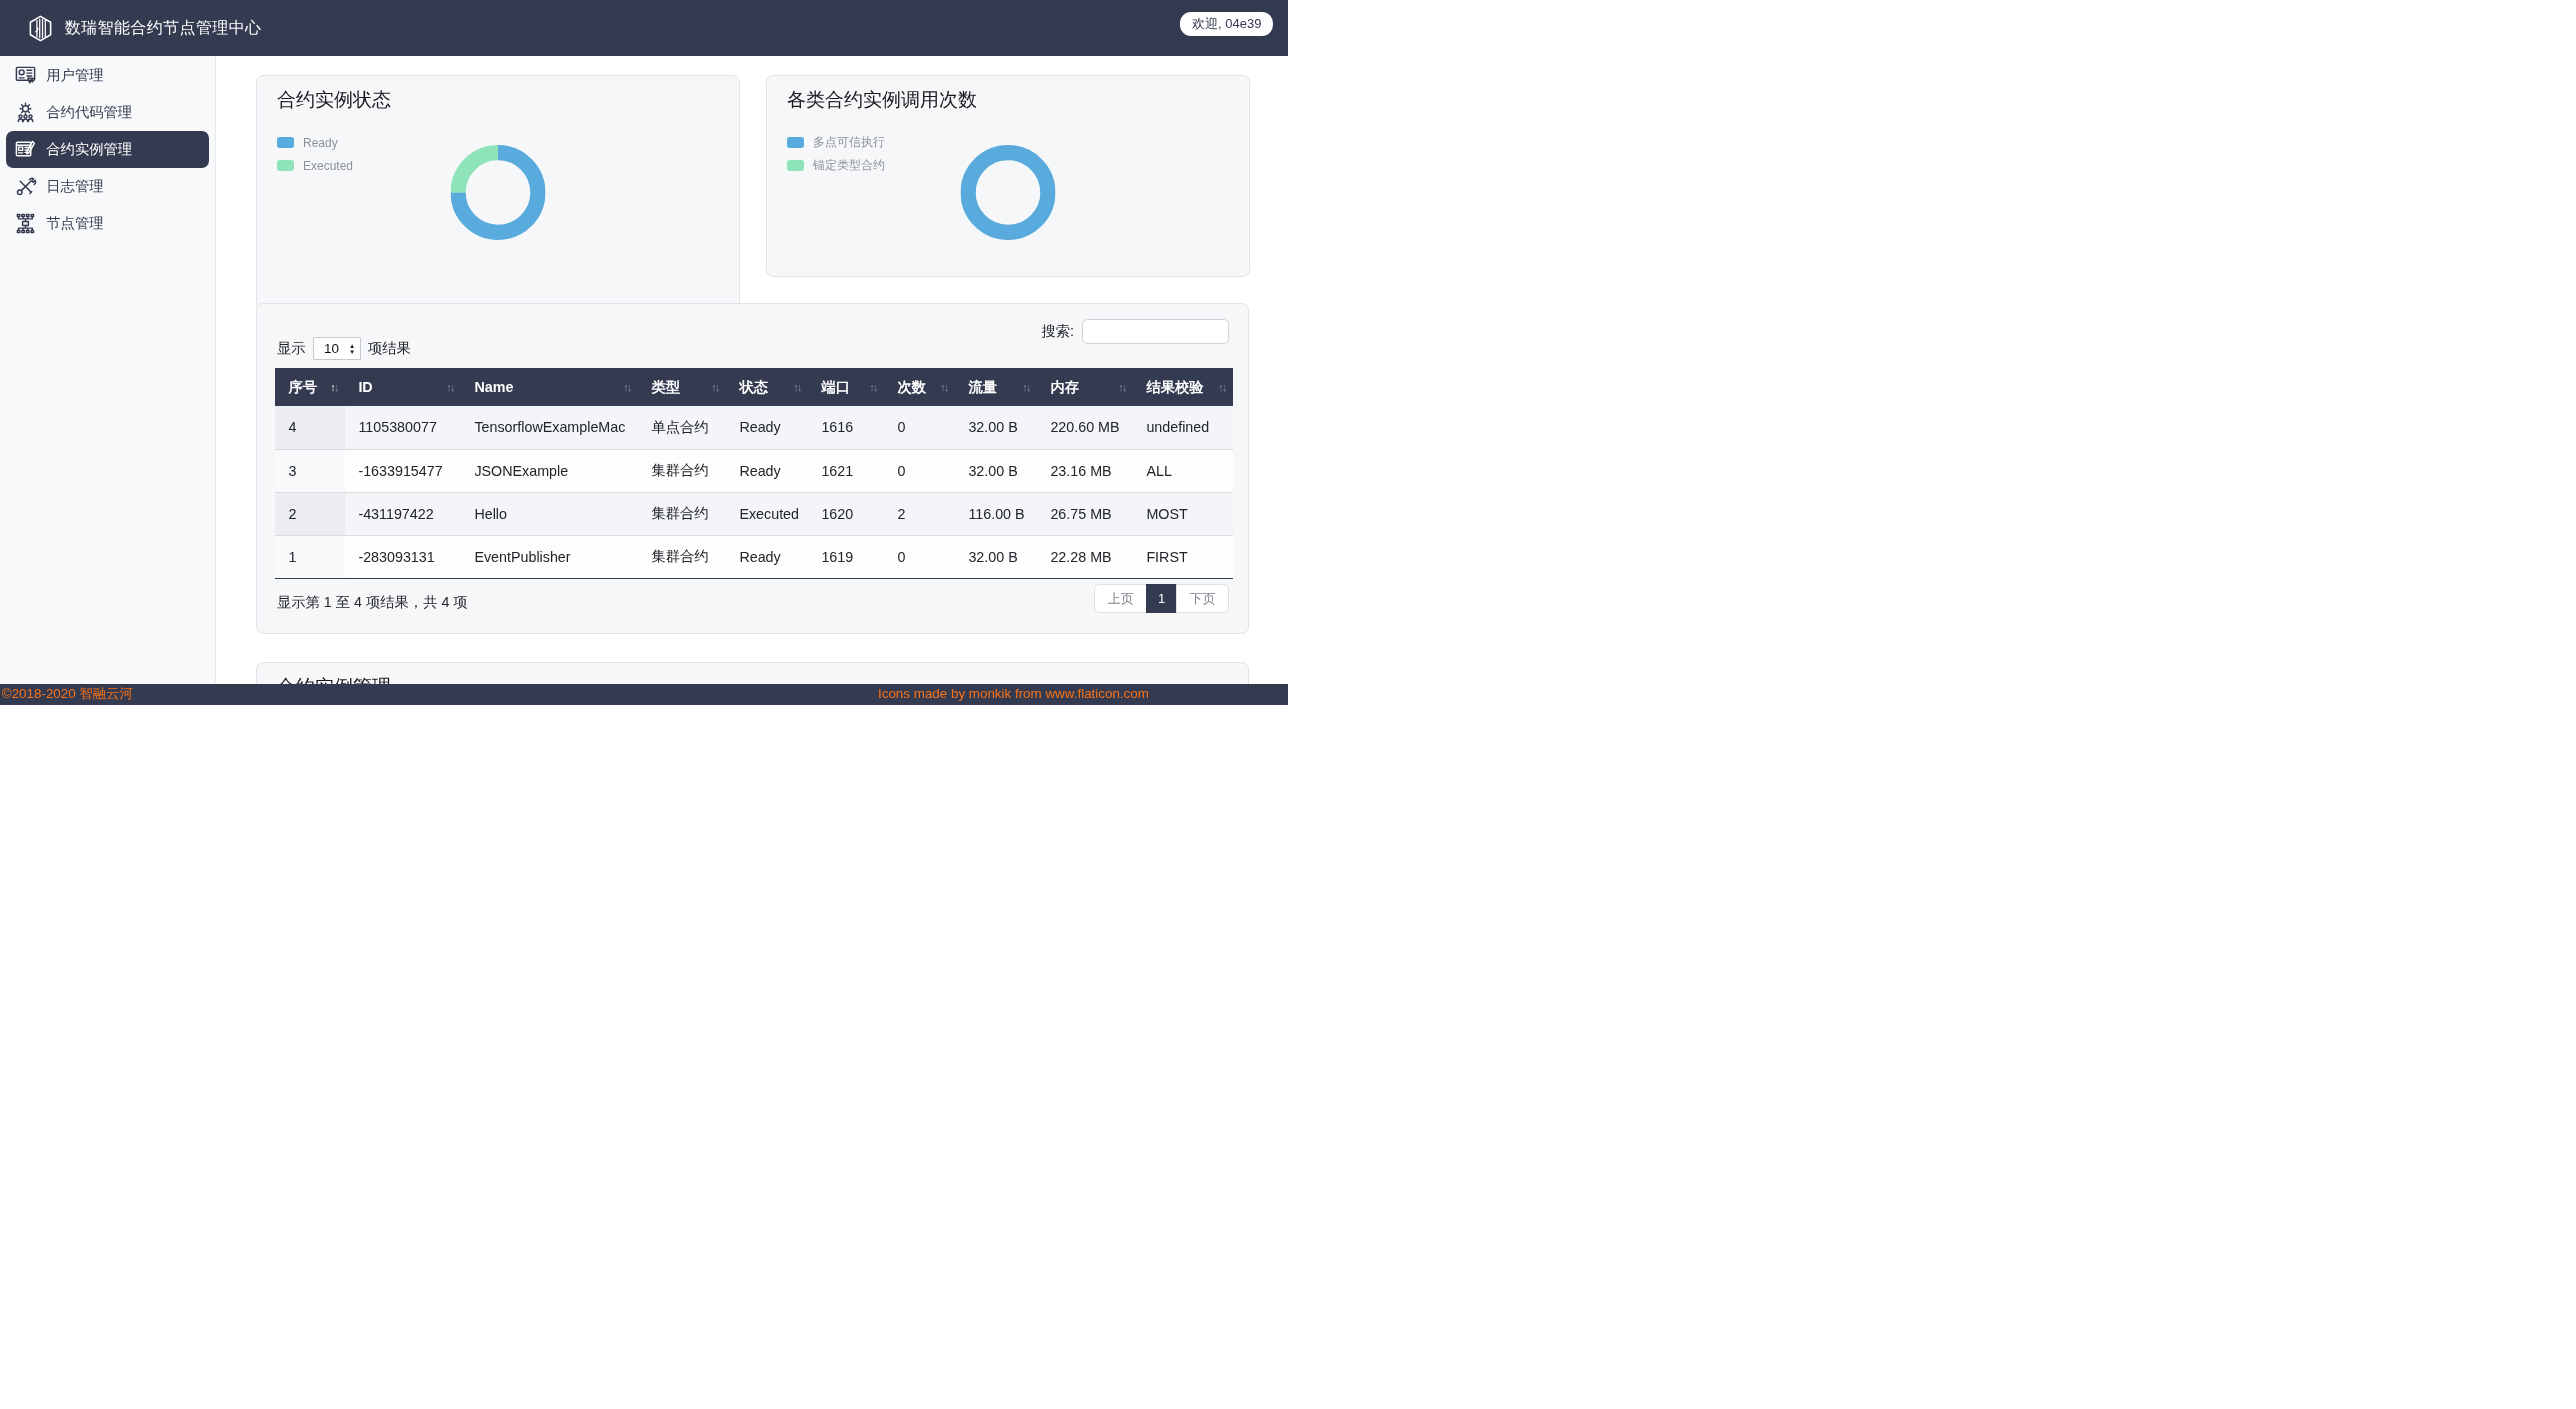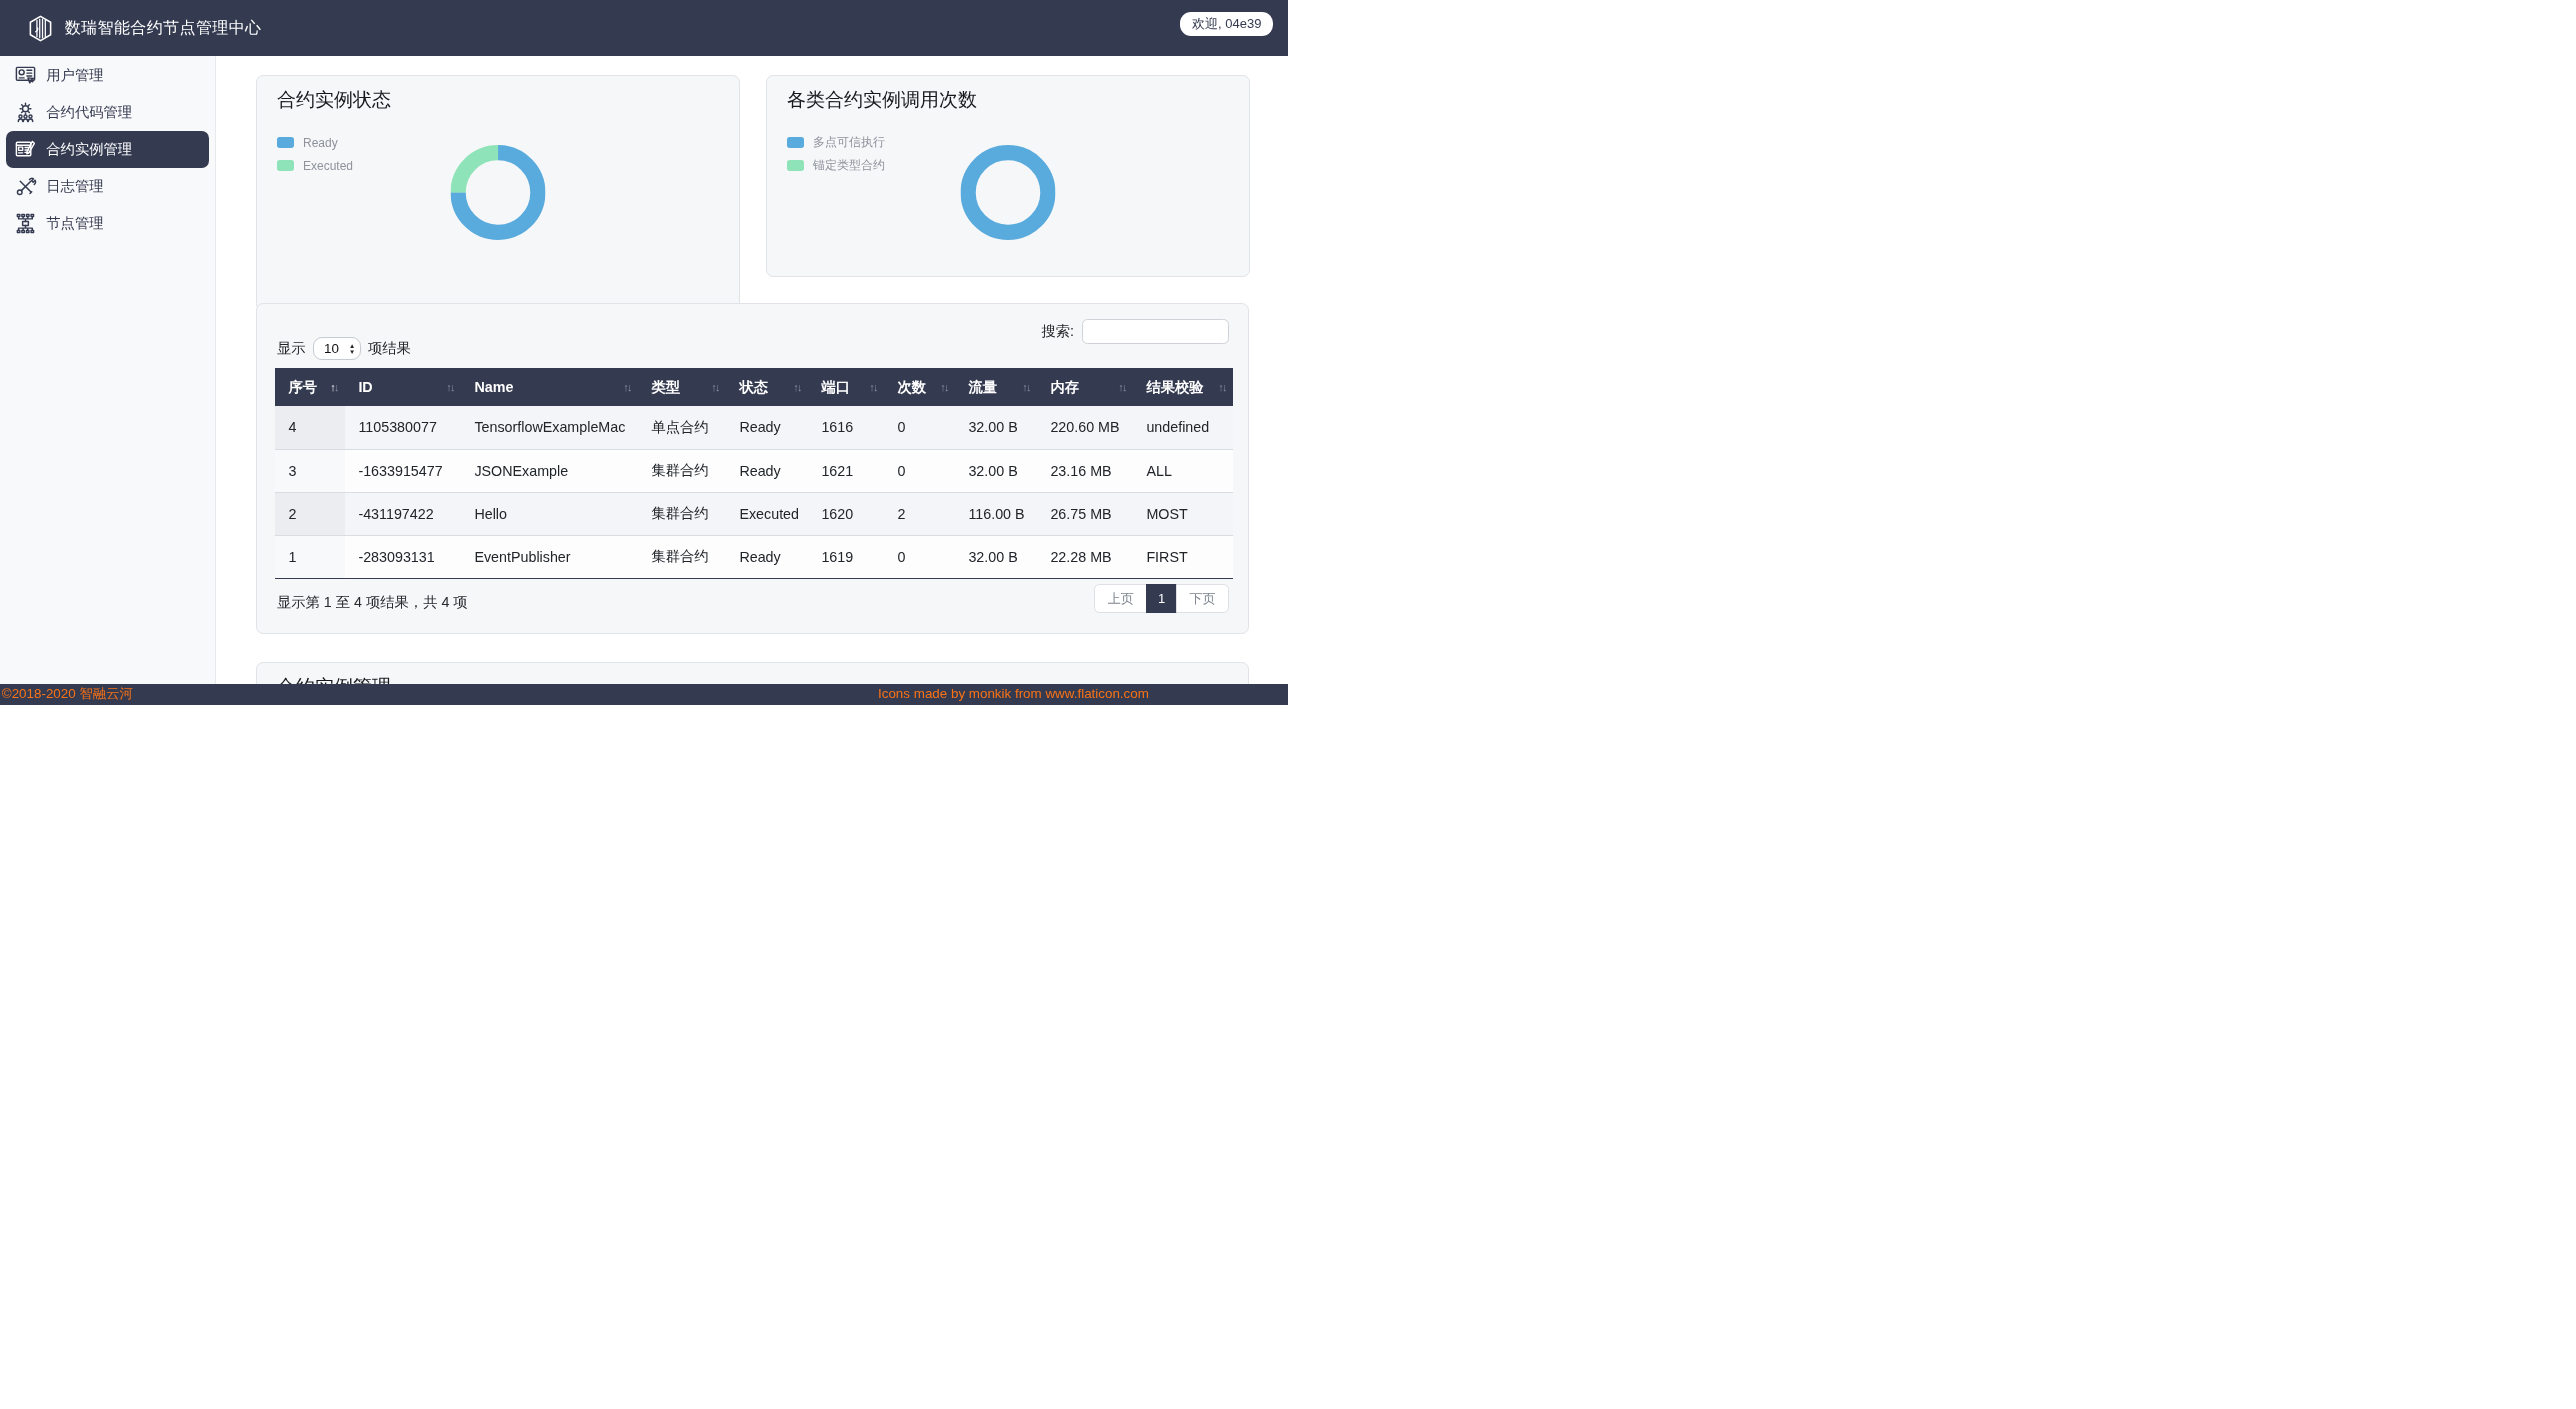--- a/index.html
+++ b/index.html
@@ -30,21 +30,21 @@
   #table-card{left:256px;top:303px;width:993px;height:331px;}
   #bottom-card{left:256px;top:662px;width:993px;height:54px;overflow:hidden;}
   .card-title{position:absolute;left:20px;top:10.7px;font-size:19px;font-weight:500;color:#17191d;}
   .legend{position:absolute;left:20px;top:55px;}
   .legend-row{display:flex;align-items:center;height:23px;}
   .legend-chip{width:17px;height:10.7px;border-radius:2.7px;flex:0 0 auto;}
   .legend-label{margin-left:9px;font-size:12px;color:#8d929c;}
   .donut{position:absolute;left:50%;top:69px;transform:translateX(-50%);width:95px;height:95px;}
   
   .length-control{position:absolute;left:20px;top:17px;display:flex;align-items:center;font-size:14.3px;color:#212529;margin-top:16px;}
-  .page-size{margin:0 7.2px;width:48px;height:23px;background:#fff;border:0.9px solid #c6cad1;border-radius:9px;
+  .page-size{margin:0 7.2px;width:48px;height:23px;background:#fff;border:0.9px solid #c6cad1;border-radius:1px;
     display:flex;align-items:center;box-sizing:border-box;cursor:pointer;}
   .page-size .ps-value{flex:1;text-align:center;font-size:13.4px;color:#111;}
   .ps-arrows{display:flex;flex-direction:column;margin-right:4.5px;line-height:5.4px;}
   .ps-arrows span{font-size:6.3px;color:#222;}
   .search-control{position:absolute;right:19px;top:15px;display:flex;align-items:center;font-size:14.3px;color:#212529;}
   .search-input{margin-left:8px;width:147px;height:25px;border:0.9px solid #cfd3d9;border-radius:5.4px;background:#fff;
     box-sizing:border-box;padding:0 7.2px;font-size:12.5px;font-family:inherit;outline:none;}
   table.data-table{position:absolute;left:18px;top:64px;width:957px;table-layout:fixed;border-collapse:collapse;}
   .data-table thead th{background:#343a50;color:#fff;font-size:14.3px;font-weight:bold;text-align:left;
     height:38px;padding:0 0 0 13.4px;position:relative;box-sizing:border-box;cursor:pointer;}

